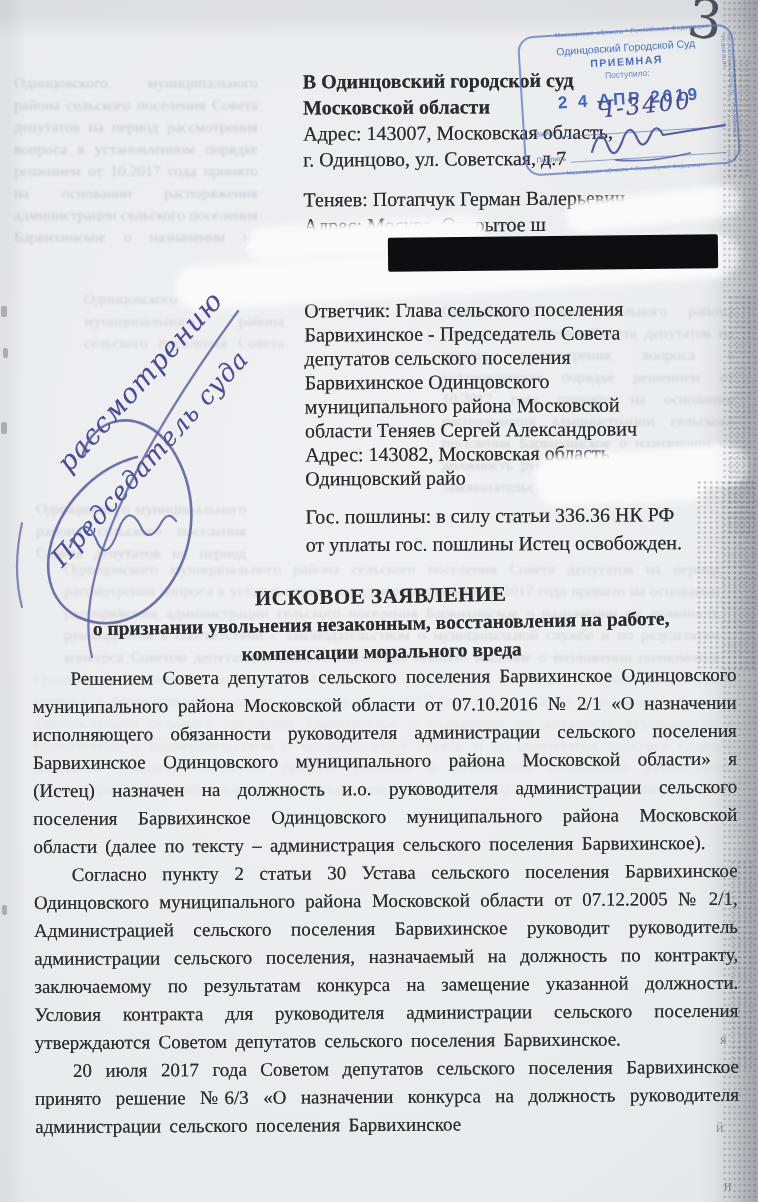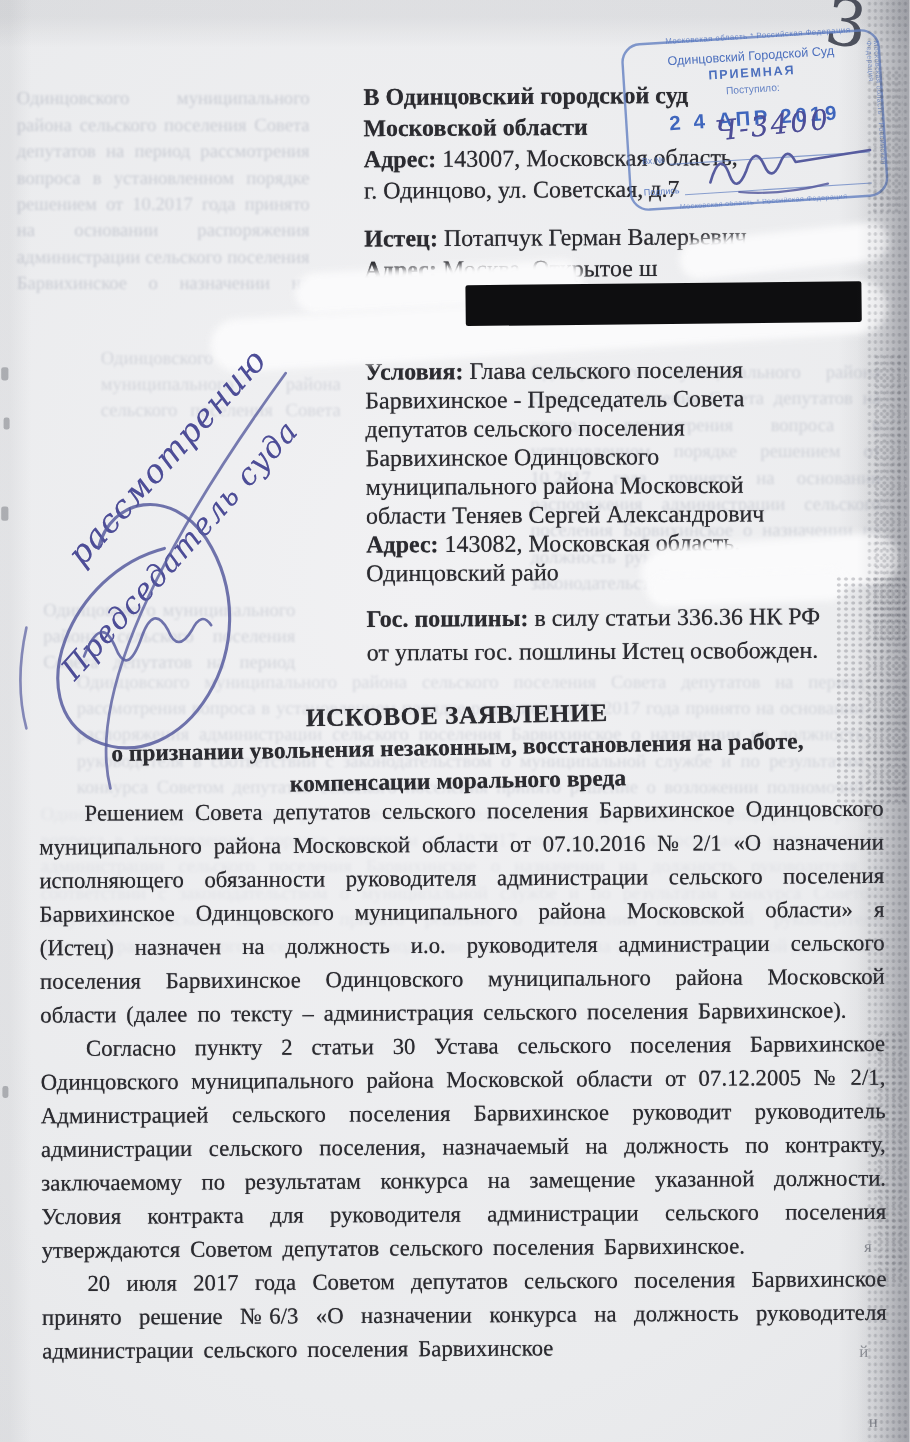--- a/index.html
+++ b/index.html
@@ -15,21 +15,21 @@
   .abs{position:absolute;}
   
   .g{
     position:absolute;overflow:hidden;color:#80879a;opacity:.32;
     filter:blur(1.1px);text-align:justify;font-size:15.5px;line-height:22px;
     user-select:none;
   }
   
   #typed{position:absolute;inset:0;transform:rotate(-0.35deg);}
   .line{white-space:nowrap;}
-  .b{font-weight:bold;}
+  .b{font-weight:normal;}
   .tshadow{text-shadow:0 0 .6px rgba(43,43,48,.75);}
   .court{left:306px;top:68px;font-size:20px;line-height:26px;}
   .court .hd{font-weight:bold;}
   .plaintiff{left:306px;top:186px;font-size:20px;line-height:26px;}
   .defendant{left:306px;top:298px;font-size:20px;line-height:24px;}
   .fee{left:306px;top:502px;font-size:20px;line-height:28px;width:440px;}
   .title-block{left:28px;top:582px;width:706px;text-align:center;transform:rotate(-0.7deg);}
   .title-main{font-size:21px;font-weight:bold;line-height:28px;letter-spacing:.5px;}
   .title-sub{font-size:19.5px;font-weight:bold;line-height:28px;}
   .bodytxt{left:32px;top:663px;width:704px;font-size:19px;line-height:28px;
@@ -102,26 +102,26 @@
   <div id="typed">
 
     <div class="abs court tshadow">
       <div class="line hd">В Одинцовский городской суд</div>
       <div class="line hd">Московской области</div>
       <div class="line"><span class="b">Адрес:</span> <span>143007, Московская область,</span></div>
       <div class="line">г. Одинцово, ул. Советская, д.7</div>
     </div>
 
     <div class="abs plaintiff tshadow">
-      <div class="line"><span class="b">Истец:</span> <span>Потапчук Герман Валерьевич</span></div>
+      <div class="line"><span class="b">Теняев:</span> <span>Потапчук Герман Валерьевич</span></div>
       <div class="line"><span class="b">Адрес:</span> <span>Москва, Открытое ш</span></div>
     </div>
 
     <div class="abs defendant tshadow">
-      <div class="line"><span class="b">Условия:</span> <span>Глава сельского поселения</span></div>
+      <div class="line"><span class="b">Ответчик:</span> <span>Глава сельского поселения</span></div>
       <div class="line">Барвихинское - Председатель Совета</div>
       <div class="line">депутатов сельского поселения</div>
       <div class="line">Барвихинское Одинцовского</div>
       <div class="line">муниципального района Московской</div>
       <div class="line">области Теняев Сергей Александрович</div>
       <div class="line"><span class="b">Адрес:</span> <span>143082, Московская область.</span></div>
       <div class="line">Одинцовский райо</div>
     </div>
 
     <div class="abs fee tshadow">

